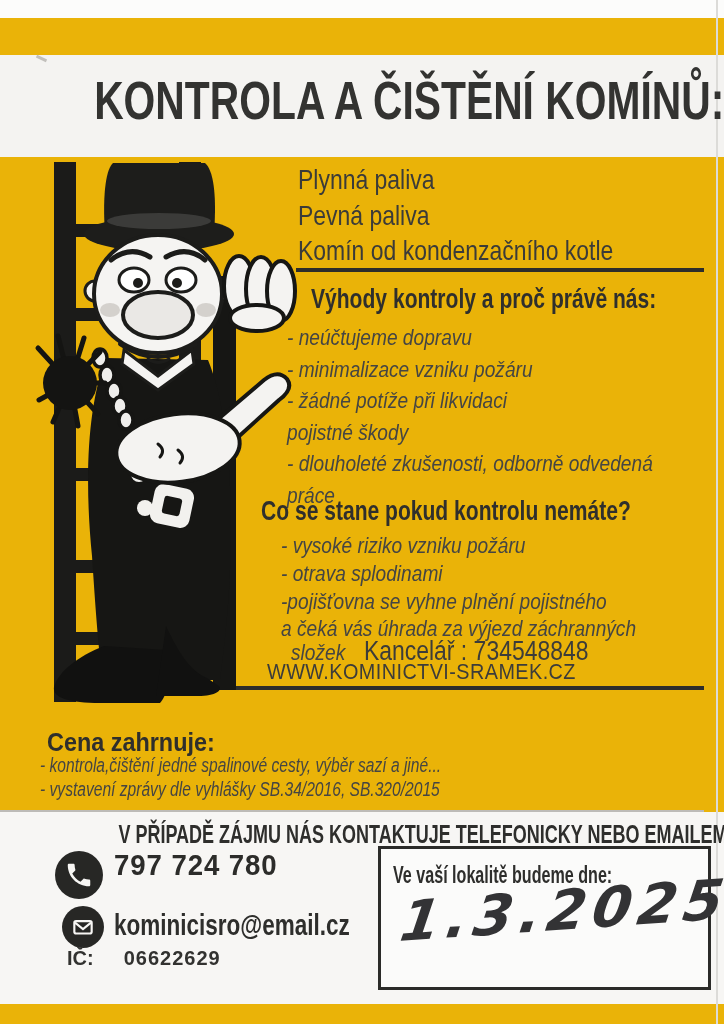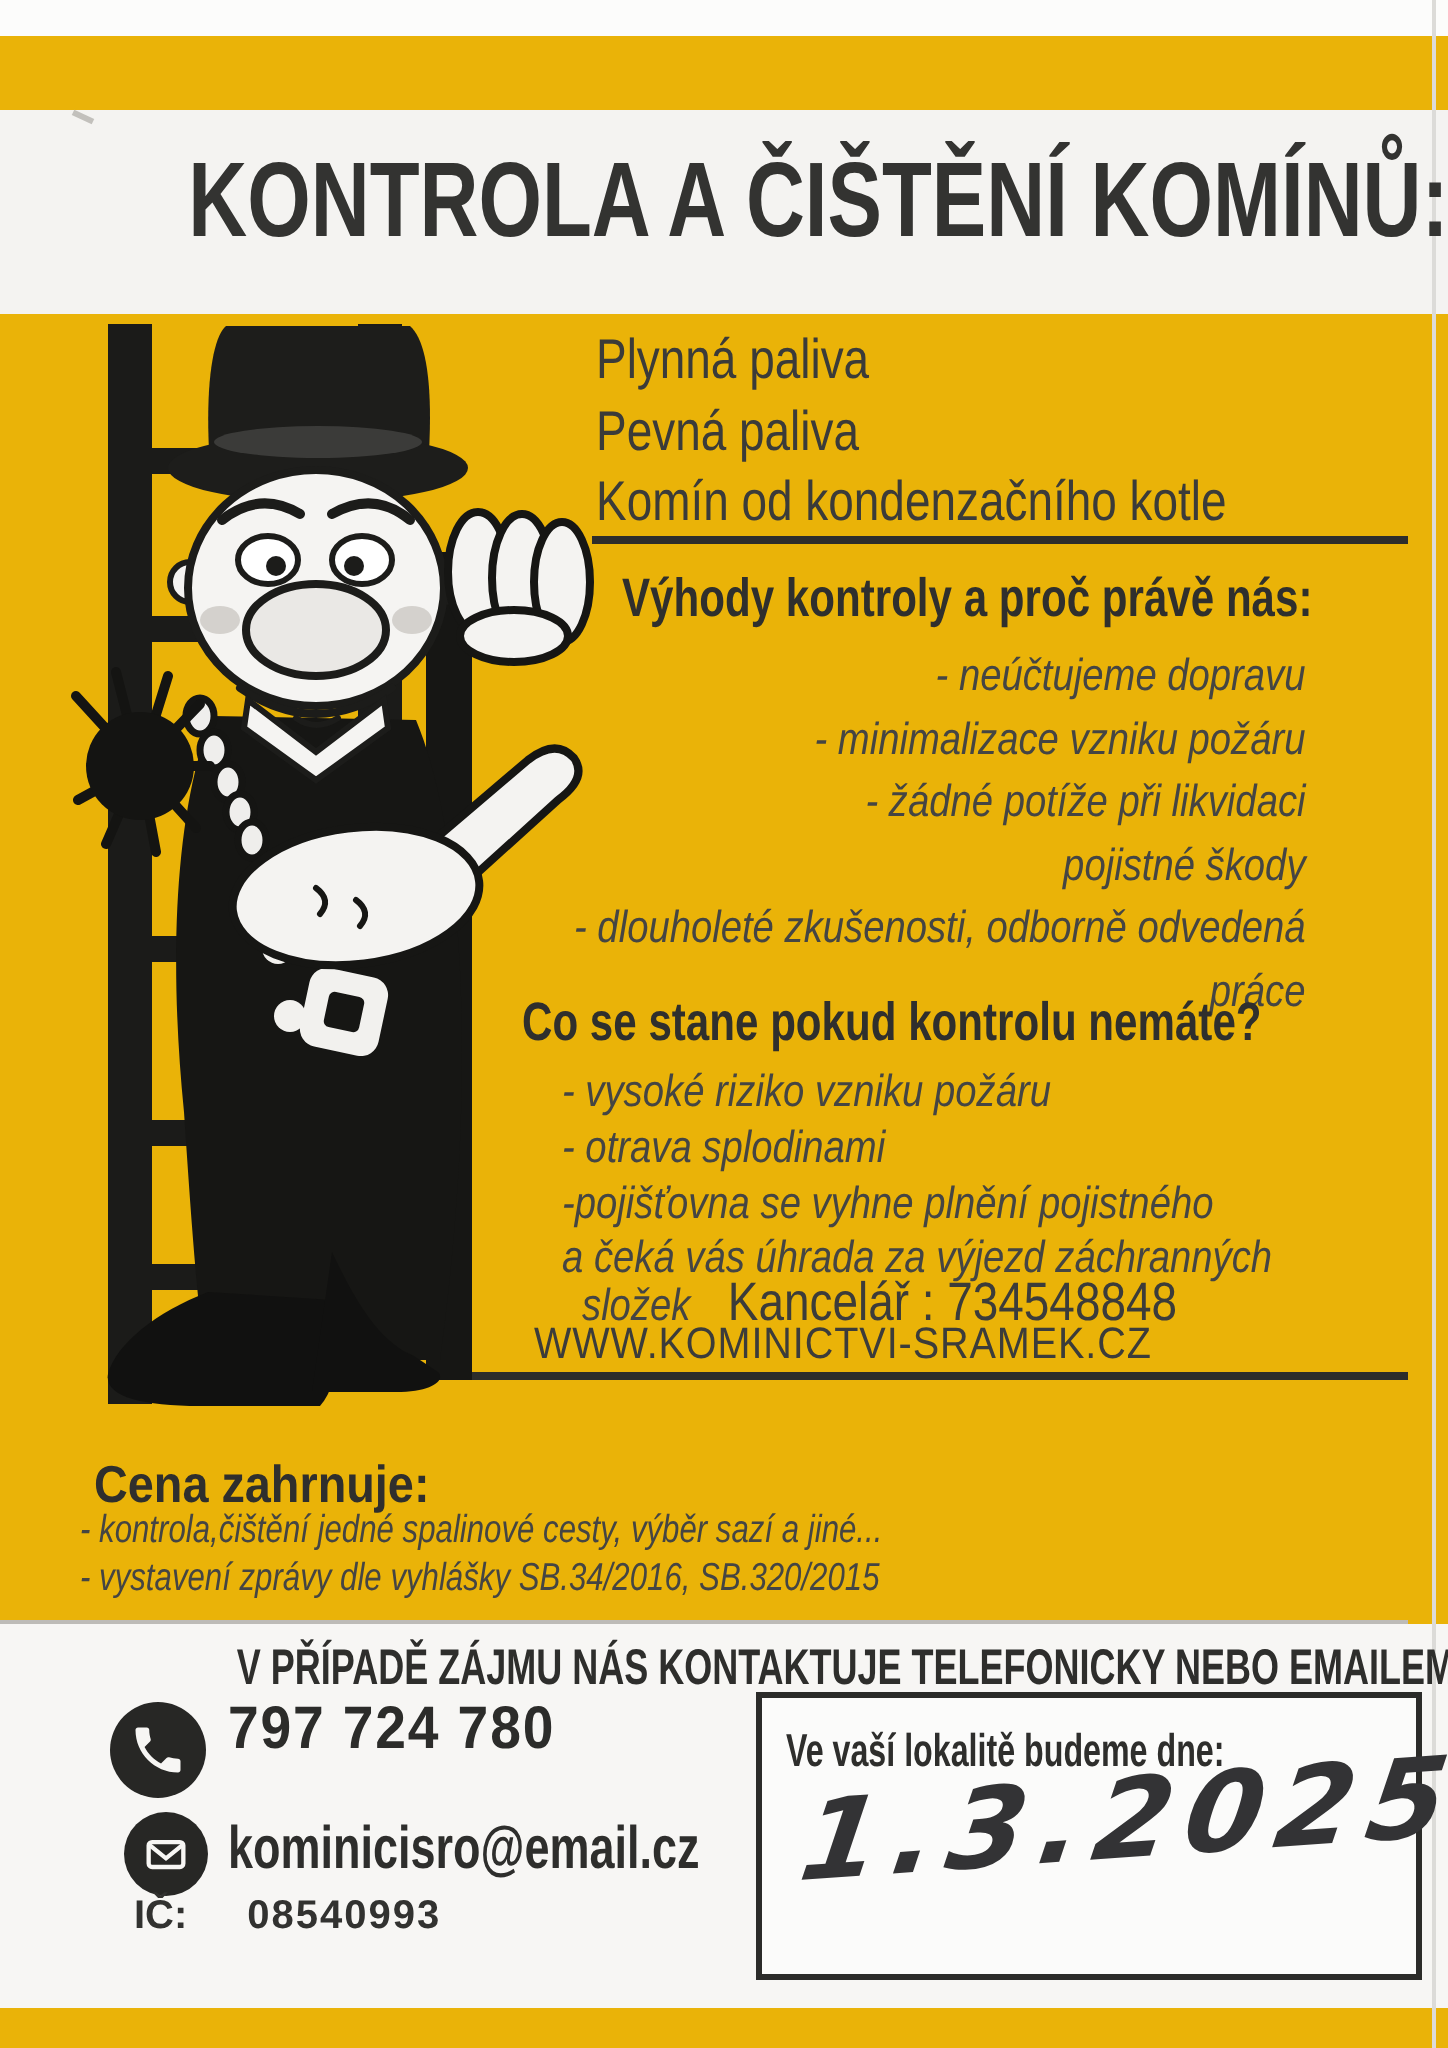--- a/index.html
+++ b/index.html
@@ -30,21 +30,21 @@
   .rule-top{left:296px;top:268px;width:408px;height:4px;}
   .rule-mid{left:215px;top:686px;width:489px;height:4px;}
   .band-line{left:0;top:810px;width:704px;height:2px;background:#bdbbb7;}
 
   .h-bold{font-weight:bold;font-size:27px;color:#2f2f2d;}
   .benefits-h{left:311px;top:284px;}
   .risks-h{left:261px;top:496px;}
 
   .ilist{font-style:italic;font-size:22.5px;color:#454543;}
   .ilist > div{white-space:nowrap;transform:scaleX(.85);transform-origin:left;}
-  .benefits-list{left:287px;top:322px;line-height:31.5px;text-align:right;}
+  .benefits-list{left:287px;top:322px;line-height:31.5px;}
   .risks-list{left:281px;top:532px;line-height:27.8px;}
 
   .office-line{left:291px;top:636px;font-size:22.5px;}
   .office-line .slozek{font-style:italic;color:#454543;}
   .office-line .kancelar{font-size:27px;color:#3c3c3a;margin-left:22px;}
   .website{left:267px;top:659px;font-size:22px;color:#3c3c3a;letter-spacing:.5px;}
 
   .pricing{right:66px;top:693px;text-align:right;color:#3c3c3a;}
   .pricing .pl{white-space:nowrap;transform:scaleX(.80);transform-origin:right;font-size:24px;}
   .pricing .b{font-weight:bold;}
@@ -154,21 +154,21 @@
     <svg width="26" height="26" viewBox="0 0 24 24">
       <rect x="4" y="6.5" width="16" height="11.5" rx="1.6" fill="none" stroke="#f7f6f4" stroke-width="2"></rect>
       <path d="M4.6 8l7.4 6 7.4-6" fill="none" stroke="#f7f6f4" stroke-width="2"></path>
     </svg>
   </div>
   <div class="abs email-text">
     <span class="cnd cx75">kominicisro@email.cz</span>
   </div>
 
   <div class="abs ic-row">
-    <span>IČ:</span><span class="val">08540993</span>
+    <span>IČ:</span><span class="val">06622629</span>
   </div>
 
   <div class="abs visit-box">
     <div class="abs visit-label">
       <span class="cnd cx70">Ve vaší lokalitě budeme dne:</span>
     </div>
     <div class="abs visit-date">1.3.2025</div>
   </div>
 
   <div class="abs sweep">

